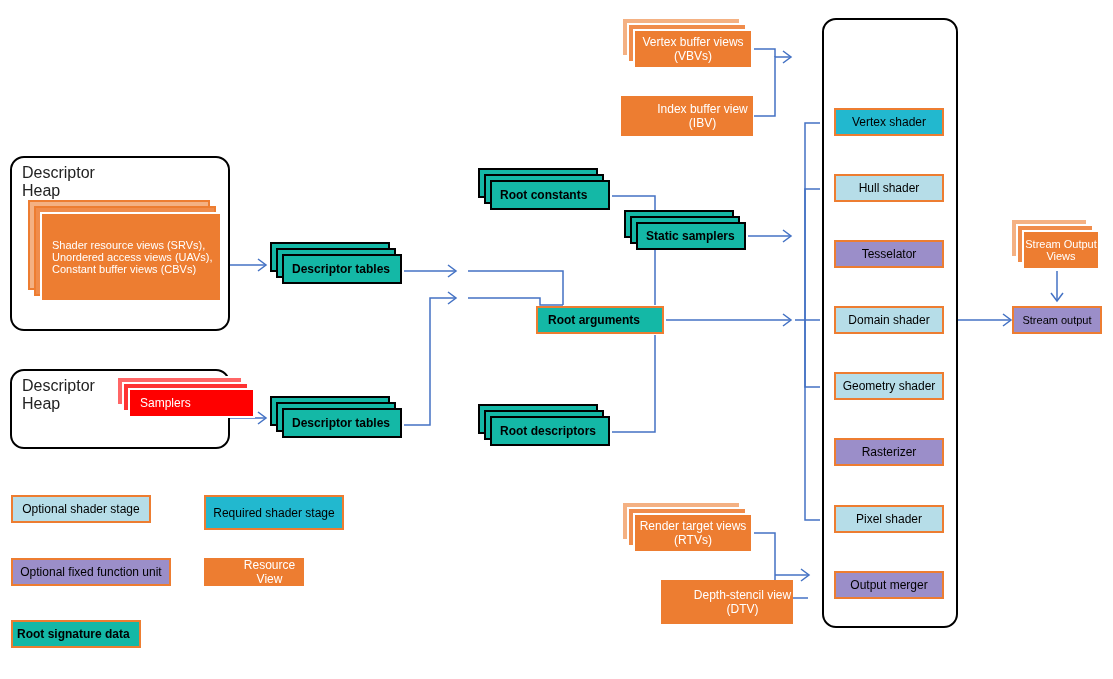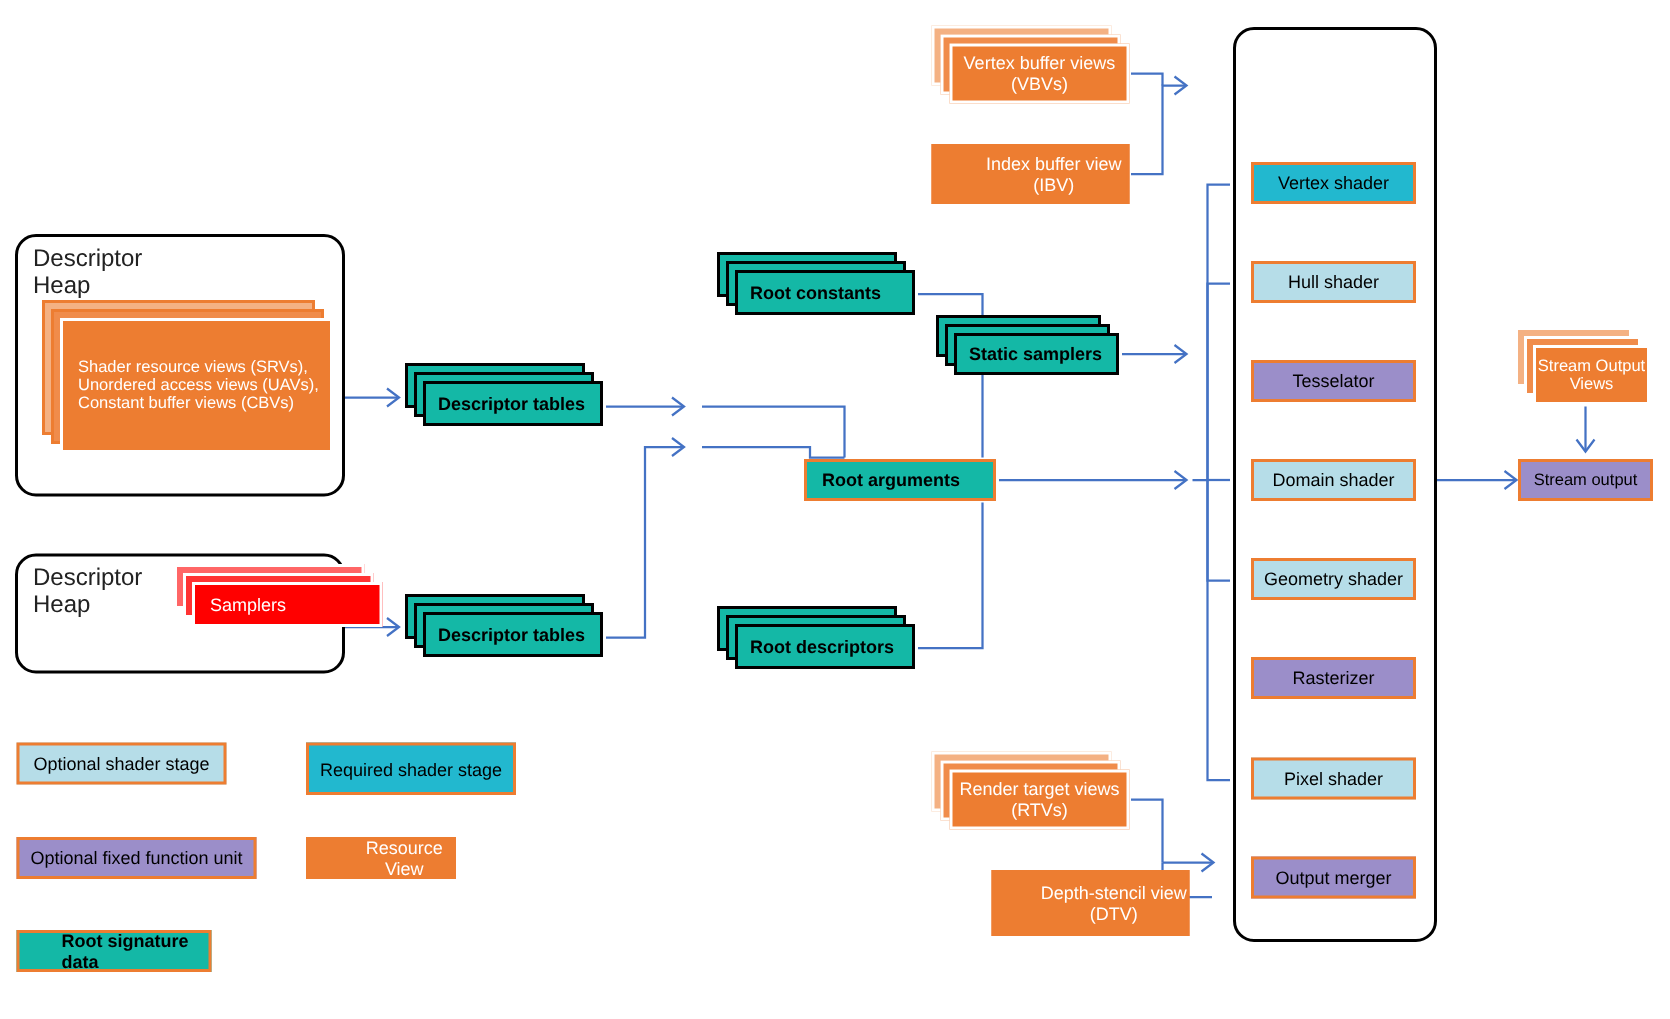--- a/index.html
+++ b/index.html
@@ -229,15 +229,15 @@
     <div class="layer orange-fill" style="white-space:pre; font-size:11px;">Stream Output
 Views</div>
   </div>
 
   <div class="box purple" style="left:1012px; top:306px; width:90px; height:28px; font-size:11px;">Stream output</div>
 
   <div class="box lightblue" style="left:11px; top:495px; width:140px; height:28px;">Optional shader stage</div>
   <div class="box teal-fill" style="left:204px; top:495px; width:140px; height:35px;">Required shader stage</div>
   <div class="box purple" style="left:11px; top:558px; width:160px; height:28px;">Optional fixed function unit</div>
   <div class="box orange-fill" style="left:204px; top:558px; width:100px; height:28px;">Resource View</div>
-  <div class="box orange-outline left-align" style="left:11px; top:620px; width:130px; height:28px; padding-left:28px;">Root signature data</div>
+  <div class="box orange-outline left-align" style="left:11px; top:620px; width:130px; height:28px; padding-left:4px;">Root signature data</div>
 
 </div>
 
 </body></html>

